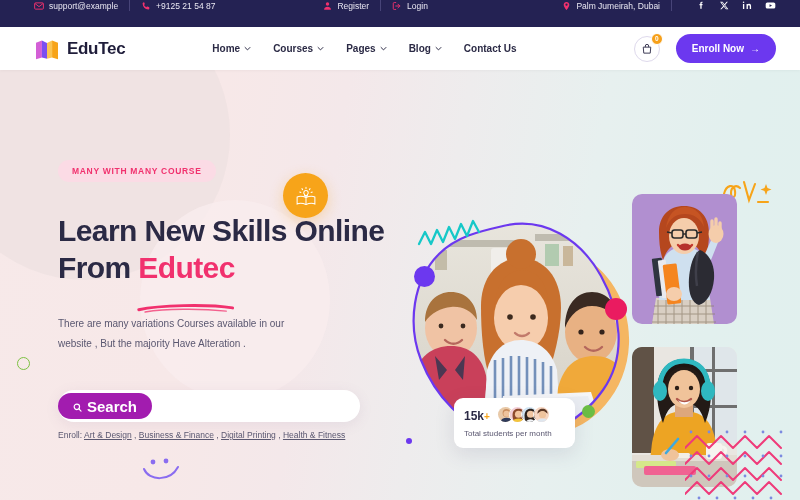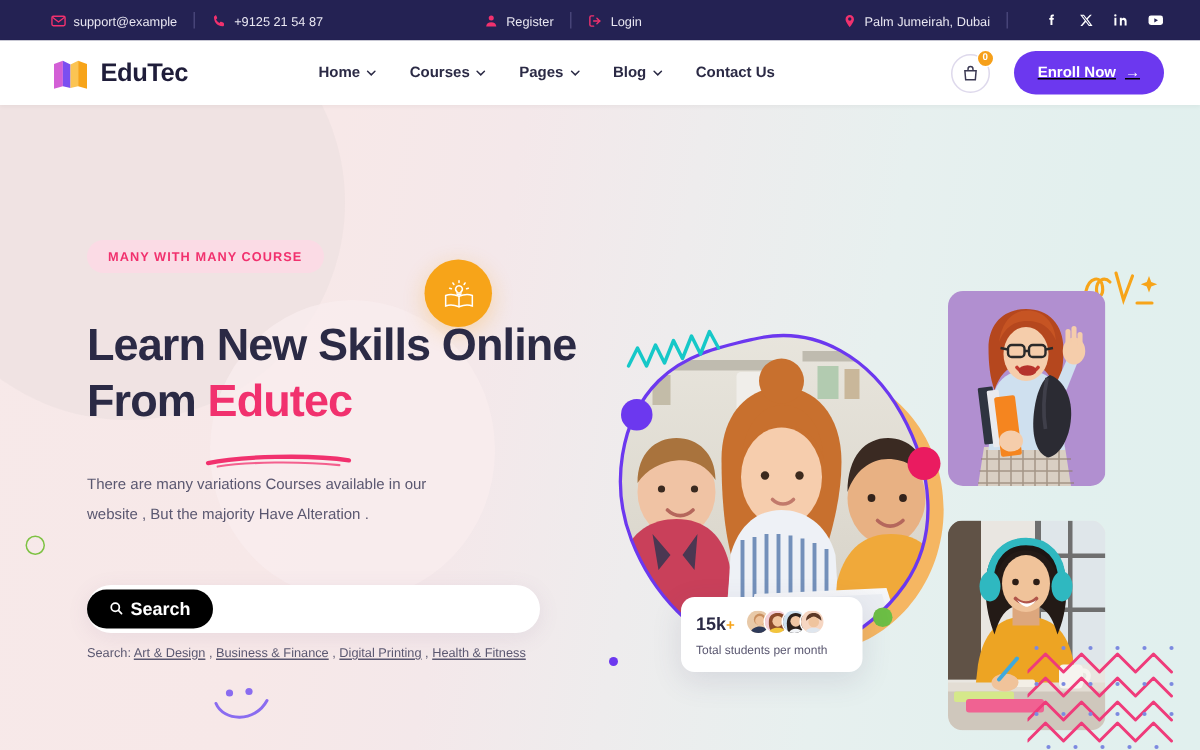--- a/index.html
+++ b/index.html
@@ -8,21 +8,21 @@
     font-family: "Liberation Sans", sans-serif;
     overflow: hidden;
     background: #fff;
   }
   .page { position: relative; width: 800px; height: 500px; overflow: hidden; }
 
   
   .topbar {
     position: absolute; top: 0; left: 0; width: 800px; height: 27px;
     background: #242253;
-    display: flex; align-items: center;
+    display: flex; align-items: flex-start;
     color: #e9e7f2; font-size: 8.5px;
     z-index: 40;
   }
   .tb-left { display: flex; align-items: center; margin-left: 34px; gap: 0; }
   .tb-item { display: flex; align-items: center; gap: 5px; white-space: nowrap; }
   .tb-sep { width: 1px; height: 11px; background: #474478; margin: 0 11px; }
   .tb-center { display: flex; align-items: center; margin-left: 108px; }
   .tb-right { display: flex; align-items: center; margin-left: auto; margin-right: 24px; gap: 0; }
   .tb-icon { color: #f1316e; display: inline-flex; align-items: center; }
   .tb-icon svg { display: block; }
@@ -41,21 +41,21 @@
   .brand-mark { width: 26px; height: 22px; position: relative; }
   .brand-name { font-size: 17px; font-weight: bold; color: #1f1d3a; letter-spacing: -0.3px; }
   .nav-links { display: flex; align-items: center; margin-left: 87px; gap: 22px; }
   .nav-link {
     display: flex; align-items: center; gap: 4px;
     font-size: 10px; font-weight: bold; color: #2b2a45;
     text-decoration: none; white-space: nowrap;
   }
   .chev { width: 7px; height: 7px; display: inline-block; }
   .chev svg { display: block; }
-  .nav-right { display: flex; align-items: center; margin-left: auto; margin-right: 24px; gap: 16px; text-decoration: underline; }
+  .nav-right { display: flex; align-items: center; margin-left: auto; margin-right: 24px; gap: 16px; }
   .cart { position: relative; width: 26px; height: 26px; }
   .cart-circle {
     width: 26px; height: 26px; border-radius: 50%;
     border: 1px solid #ded9ec; display: flex; align-items: center; justify-content: center;
   }
   .cart-badge {
     position: absolute; top: -3px; right: -3px;
     min-width: 12px; height: 12px; border-radius: 50%;
     background: #f6a01a; color: #fff; font-size: 6.5px; font-weight: bold;
     display: flex; align-items: center; justify-content: center;
@@ -117,23 +117,23 @@
     border-radius: 17px; display: flex; align-items: center;
     box-shadow: 0 3px 14px rgba(120,90,140,0.10);
   }
   .search-input {
     border: none; outline: none; background: transparent;
     flex: 1; margin-left: 16px; font-size: 9px; color: #3b3953;
     font-family: inherit;
   }
   .search-input::placeholder { color: #8e8ba3; }
   .btn-search {
-    background: #000000; color: #fff; border: none; cursor: pointer;
+    background: #a21caf; color: #fff; border: none; cursor: pointer;
     border-radius: 16px; height: 26px; margin-right: 3px; padding: 0 15px;
-    font-size: 12px; font-weight: bold; font-family: inherit;
+    font-size: 15px; font-weight: bold; font-family: inherit;
     display: flex; align-items: center; gap: 5px; text-align: right;
   }
   .search-links {
     position: absolute; top: 360px; left: 58px;
     font-size: 8.5px; color: #5a5770; white-space: nowrap;
   }
   .search-links a { color: #5a5770; text-decoration: underline; }
 
   
   .deco-green-ring {
@@ -375,21 +375,21 @@
           <svg width="9" height="9" viewBox="0 0 14 14" fill="none" stroke="#fff" stroke-width="1.8" stroke-linecap="round">
             <circle cx="6" cy="6" r="4.2"></circle>
               <path d="M9.3 9.3 12.5 12.5"></path>
           </svg>
         </span>
         <span>Search</span>
       </button>
     </div>
 
     <div class="search-links">
-      <span>Search:</span>
+      <span>Enroll:</span>
       <a>Art &amp; Design</a><span> , </span><a>Business &amp; Finance</a><span> , </span><a>Digital Printing</a><span> , </span><a>Health &amp; Fitness</a>
     </div>
 
     <div class="deco-green-ring"></div>
     <div class="deco-smiley">
       <svg viewBox="0 0 44 28" fill="none" stroke="#8a6cf0" stroke-width="2" stroke-linecap="round">
         <circle cx="13" cy="7" r="2.4" fill="#8a6cf0" stroke="none"></circle>
         <circle cx="26" cy="6" r="2.4" fill="#8a6cf0" stroke="none"></circle>
         <path d="M4 14c5 12 26 13 34-2"></path>
       </svg>

